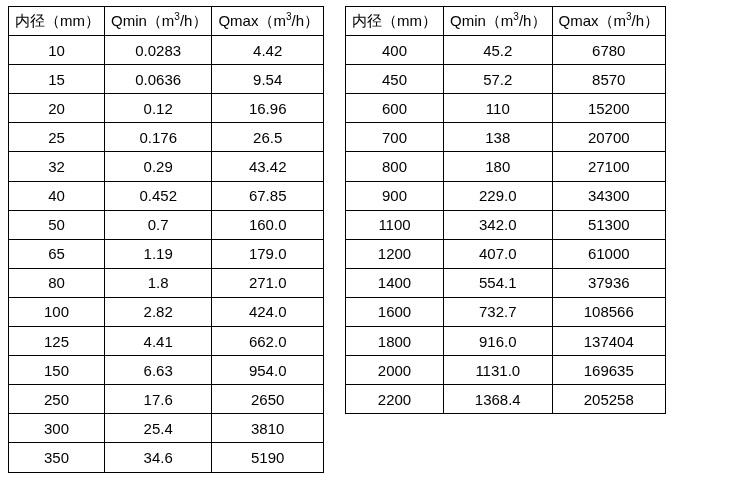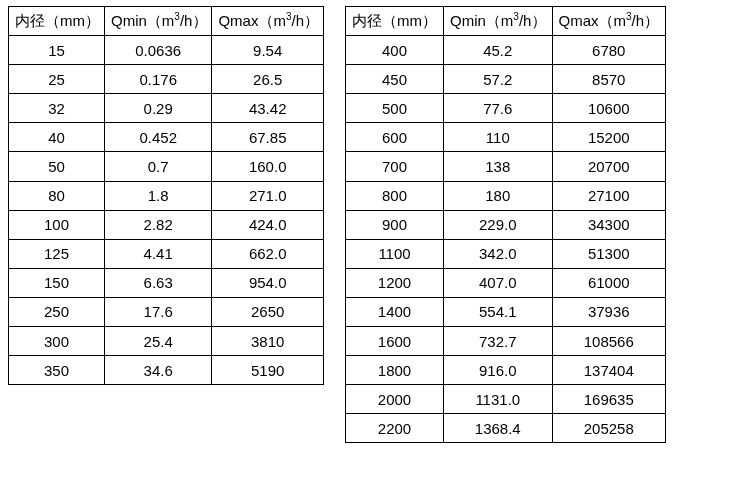--- a/index.html
+++ b/index.html
@@ -87,43 +87,58 @@
           <th>
             <span class="hdr-inner">Qmin（m</span><span class="unit-sup">3</span><span class="hdr-inner">/h）</span>
           </th>
           <th>
             <span class="hdr-inner">Qmax（m</span><span class="unit-sup">3</span><span class="hdr-inner">/h）</span>
           </th>
         </tr>
       </thead>
       <tbody>
         <tr>
+            <td>10</td>
+            <td>0.0283</td>
+            <td>4.42</td>
+          </tr>
+        <tr>
             <td>15</td>
             <td>0.0636</td>
             <td>9.54</td>
           </tr>
         <tr>
+            <td>20</td>
+            <td>0.12</td>
+            <td>16.96</td>
+          </tr>
+        <tr>
             <td>25</td>
             <td>0.176</td>
             <td>26.5</td>
           </tr>
         <tr>
             <td>32</td>
             <td>0.29</td>
             <td>43.42</td>
           </tr>
         <tr>
             <td>40</td>
             <td>0.452</td>
             <td>67.85</td>
           </tr>
         <tr>
             <td>50</td>
             <td>0.7</td>
             <td>160.0</td>
+          </tr>
+        <tr>
+            <td>65</td>
+            <td>1.19</td>
+            <td>179.0</td>
           </tr>
         <tr>
             <td>80</td>
             <td>1.8</td>
             <td>271.0</td>
           </tr>
         <tr>
             <td>100</td>
             <td>2.82</td>
             <td>424.0</td>
@@ -180,25 +195,20 @@
             <td>400</td>
             <td>45.2</td>
             <td>6780</td>
           </tr>
         <tr>
             <td>450</td>
             <td>57.2</td>
             <td>8570</td>
           </tr>
         <tr>
-            <td>500</td>
-            <td>77.6</td>
-            <td>10600</td>
-          </tr>
-        <tr>
             <td>600</td>
             <td>110</td>
             <td>15200</td>
           </tr>
         <tr>
             <td>700</td>
             <td>138</td>
             <td>20700</td>
           </tr>
         <tr>

